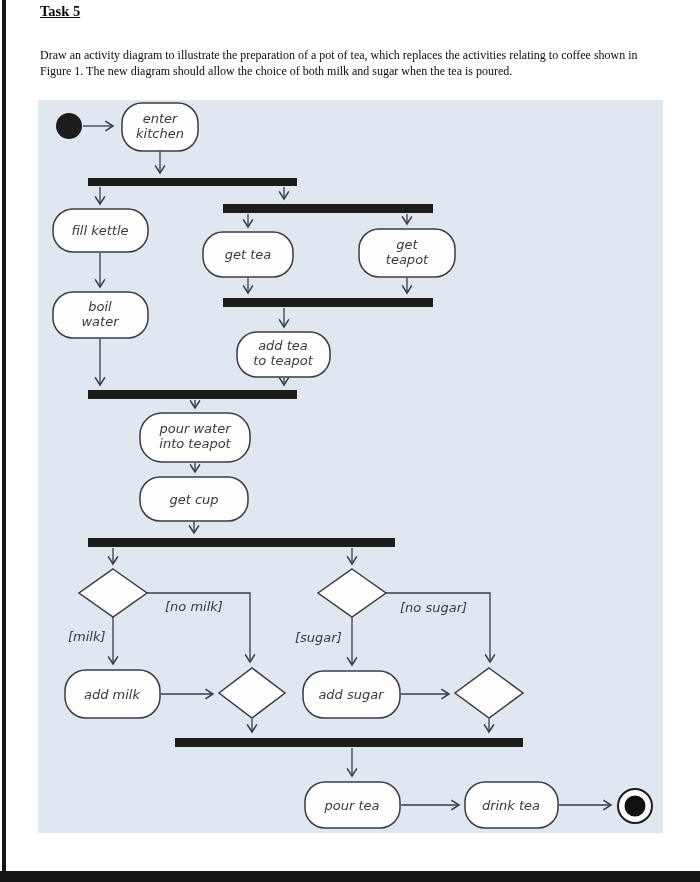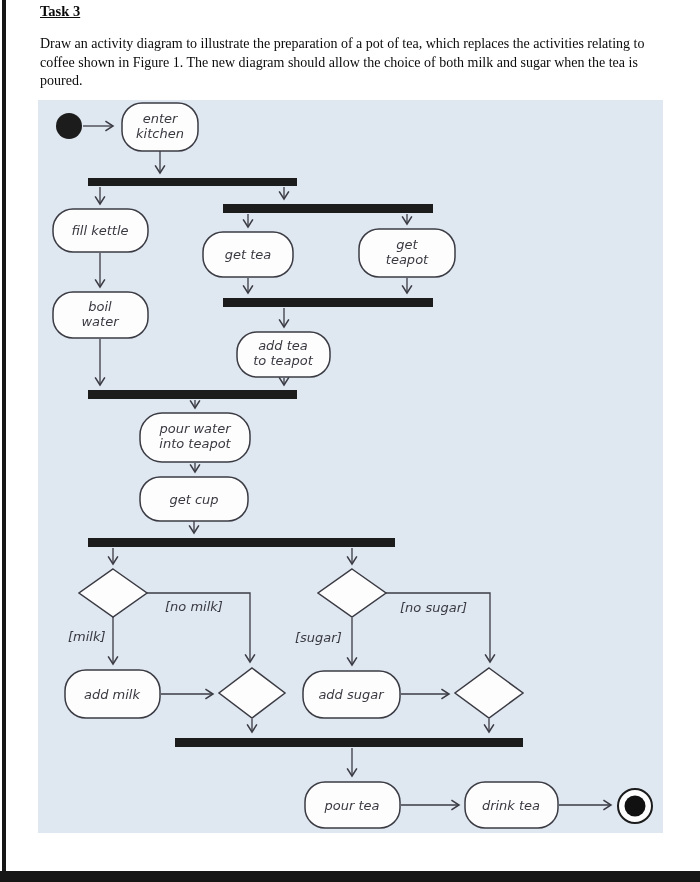--- a/index.html
+++ b/index.html
@@ -12,21 +12,21 @@
   }
   .bottom-rule {
     position:absolute; left:0; top:871px; width:700px; height:11px; background:#161616;
   }
   .content { position:absolute; left:40px; top:0; width:620px; }
   .task-title {
     margin:0; padding-top:3px; font-size:14.5px; font-weight:bold;
     text-decoration:underline; color:#0a0a0a; font-family:"Liberation Serif", serif;
   }
   .task-desc {
-    margin:15px 0 0 0; width:618px; font-size:14px; line-height:1.33; color:#0a0a0a;
+    margin:28px 0 0 0; width:618px; font-size:12px; line-height:1.33; color:#0a0a0a;
   }
   .figure {
     position:absolute; left:38px; top:100px; width:625px; height:848px;
   }
   svg { display:block; }
   .node-shape { fill:#fdfdfe; stroke:#3b3b44; stroke-width:1.5; }
   .bar { fill:#1c1c1c; stroke:none; }
   .edge { stroke:#3b3b44; stroke-width:1.3; fill:none; }
   .dtext {
     font-family:"DejaVu Sans", sans-serif; font-style:italic;
@@ -34,21 +34,21 @@
   }
   .guard { text-anchor:start; }
 </style>
 </head>
 <body>
 
 <div class="left-rule"></div>
 <div class="bottom-rule"></div>
 
 <div class="content">
-  <h1 class="task-title">Task 3</h1>
+  <h1 class="task-title">Task 5</h1>
   <p class="task-desc">Draw an activity diagram to illustrate the preparation of a pot of tea, which replaces the activities relating to coffee shown in Figure 1. The new diagram should allow the choice of both milk and sugar when the tea is poured.</p>
 </div>
 
 <div class="figure">
 <svg width="625" height="733" viewBox="38 100 625 733" xmlns="http://www.w3.org/2000/svg">
   <defs>
     <marker id="arrow" viewBox="-9 -6 11 12" refX="0" refY="0" markerWidth="10" markerHeight="10" orient="auto">
       <path d="M-7,-4.5 L0,0 L-7,4.5" fill="none" stroke="#3b3b44" stroke-width="1.4"></path>
     </marker>
   </defs>

